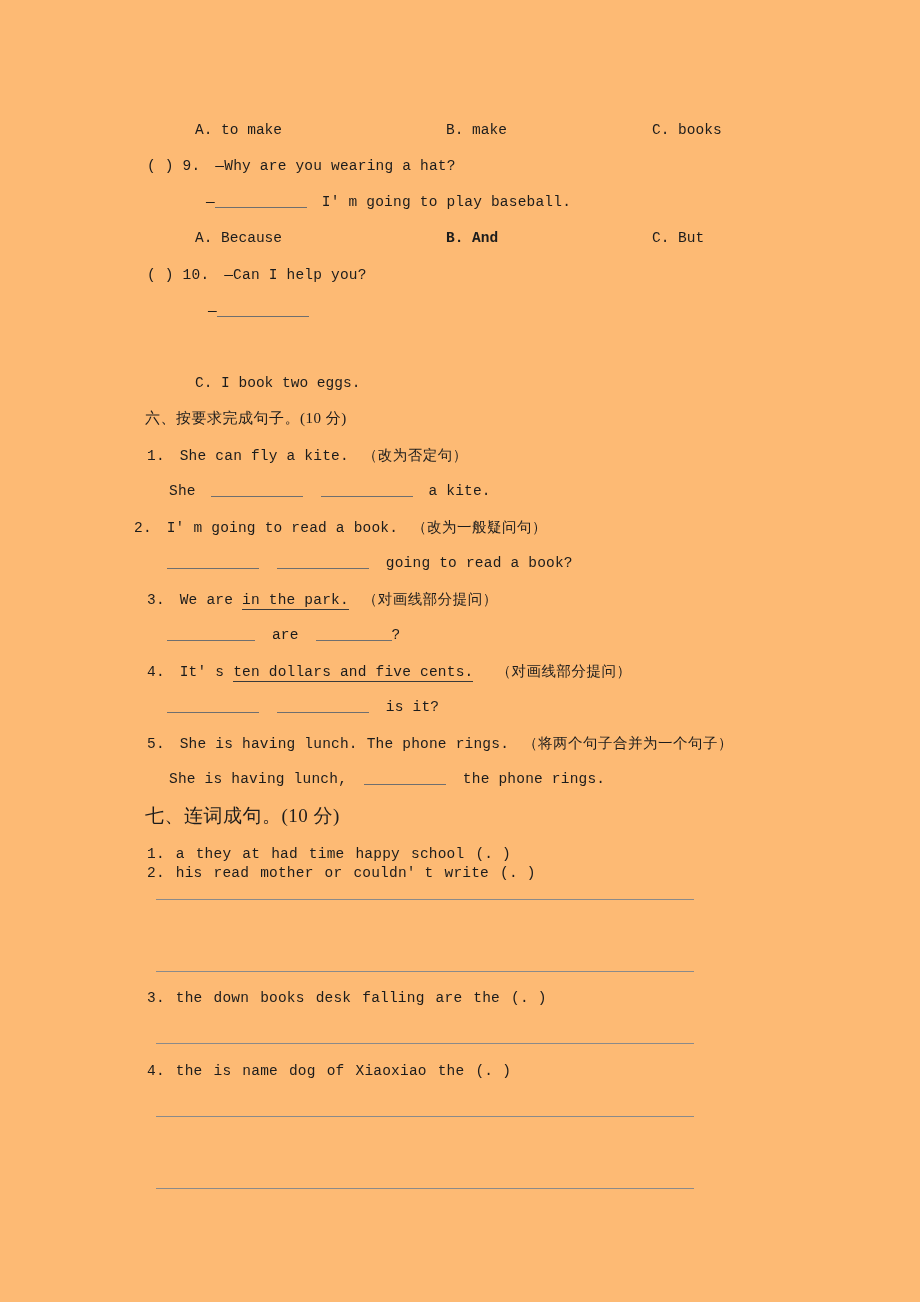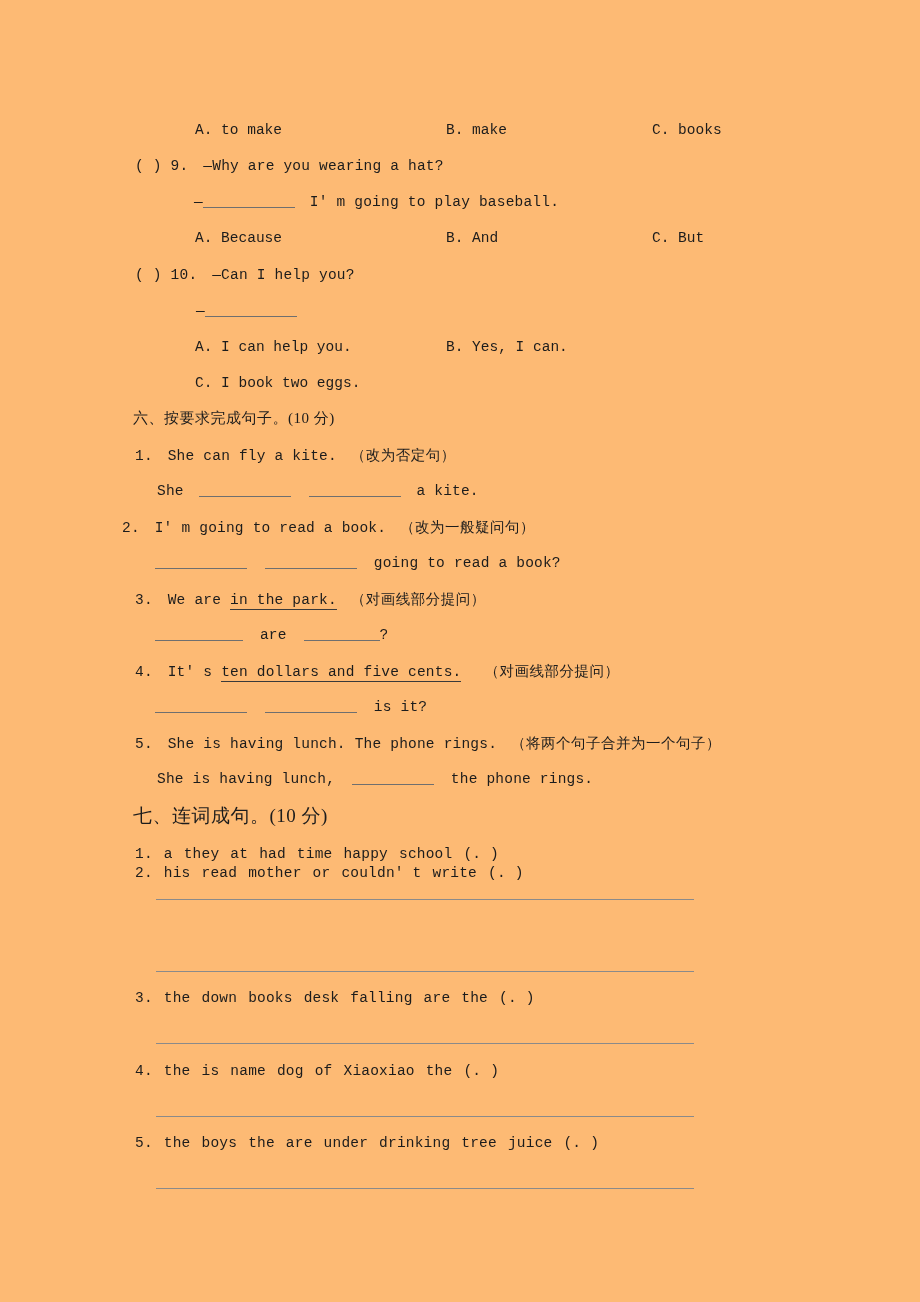--- a/index.html
+++ b/index.html
@@ -28,20 +28,21 @@
 
   
   .line {
     position: absolute;
     white-space: nowrap;
     font-family: "Liberation Mono", "DejaVu Sans Mono", monospace;
     font-size: 14.5px;
     line-height: 18px;
     letter-spacing: 0.2px;
     color: #1c1c1c;
+    margin-left: 12px;
   }
   .cn {
     font-family: "Liberation Serif", "DejaVu Serif", serif;
     letter-spacing: 0.5px;
   }
   .mix .zh {
     font-family: "Liberation Serif", "DejaVu Serif", serif;
     letter-spacing: 0.5px;
   }
 
@@ -102,37 +103,33 @@
     <span style="margin-left:6px;">—Why are you wearing a hat?</span>
   </div>
 
   <div class="line" style="left:194px; top:193px;">
     <span>—</span><span class="blank w1"></span>
     <span style="margin-left:6px;">I' m going to play baseball.</span>
   </div>
 
   <div class="choices" style="left:135px; top:229px; width:600px;">
     <span class="opt" style="left:60px;">A. Because</span>
-    <span class="opt" style="left:311px;">B. And</span>
+    <span class="opt" style="left:311px;font-weight:bold;">B. And</span>
     <span class="opt" style="left:517px;">C. But</span>
   </div>
 
   <div class="line" style="left:135px; top:266px;">
     <span>(   ) 10.</span>
     <span style="margin-left:6px;">—Can I help you?</span>
   </div>
 
   <div class="line" style="left:196px; top:302px;">
     <span>—</span><span class="blank w1"></span>
   </div>
 
-  <div class="choices" style="left:135px; top:338px; width:600px;">
-    <span class="opt" style="left:60px;">A. I can help you.</span>
-    <span class="opt" style="left:311px;">B. Yes, I can.</span>
-  </div>
 
   <div class="choices" style="left:135px; top:374px; width:600px;">
     <span class="opt" style="left:60px;">C. I book two eggs.</span>
   </div>
 
   <div class="line cn" style="left:133px; top:409px; font-size:15px;">六、按要求完成句子。(10 分)</div>
 
   <div class="line mix" style="left:135px; top:446px;">
     <span>1.</span>
     <span style="margin-left:6px;">She can fly a kite.</span>
@@ -204,18 +201,15 @@
   <div class="line words" style="left:135px; top:989px;">
     <span class="w">3.</span><span class="w">the</span><span class="w">down</span><span class="w">books</span><span class="w">desk</span><span class="w">falling</span><span class="w">are</span><span class="w">the</span><span class="w">(. )</span>
   </div>
   <div class="rule" style="left:156px; top:1043px; width:538px;"></div>
 
   <div class="line words" style="left:135px; top:1062px;">
     <span class="w">4.</span><span class="w">the</span><span class="w">is</span><span class="w">name</span><span class="w">dog</span><span class="w">of</span><span class="w">Xiaoxiao</span><span class="w">the</span><span class="w">(. )</span>
   </div>
   <div class="rule" style="left:156px; top:1116px; width:538px;"></div>
 
-  <div class="line words" style="left:135px; top:1134px;">
-    <span class="w">5.</span><span class="w">the</span><span class="w">boys</span><span class="w">the</span><span class="w">are</span><span class="w">under</span><span class="w">drinking</span><span class="w">tree</span><span class="w">juice</span><span class="w">(. )</span>
-  </div>
   <div class="rule" style="left:156px; top:1188px; width:538px;"></div>
 
 </div>
 
 </body></html>

